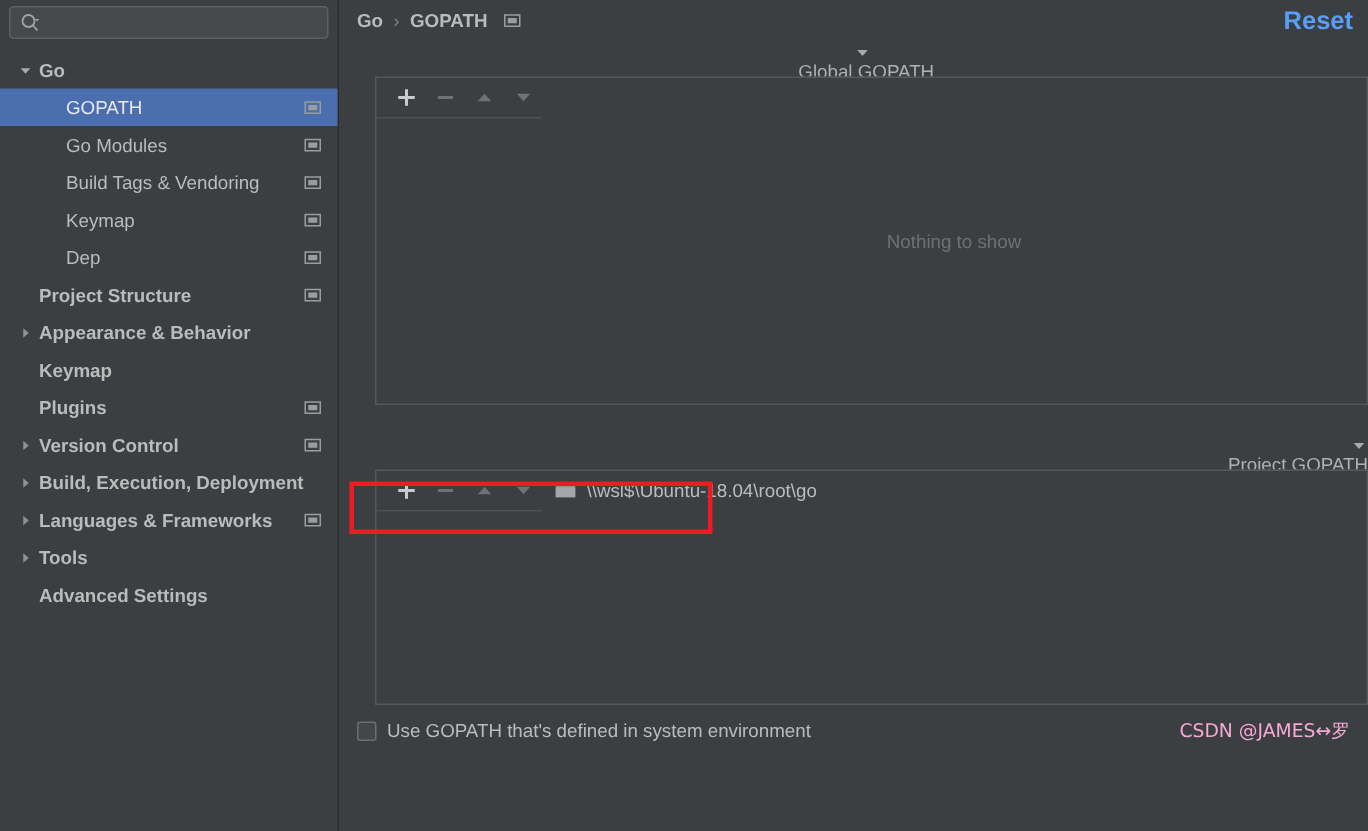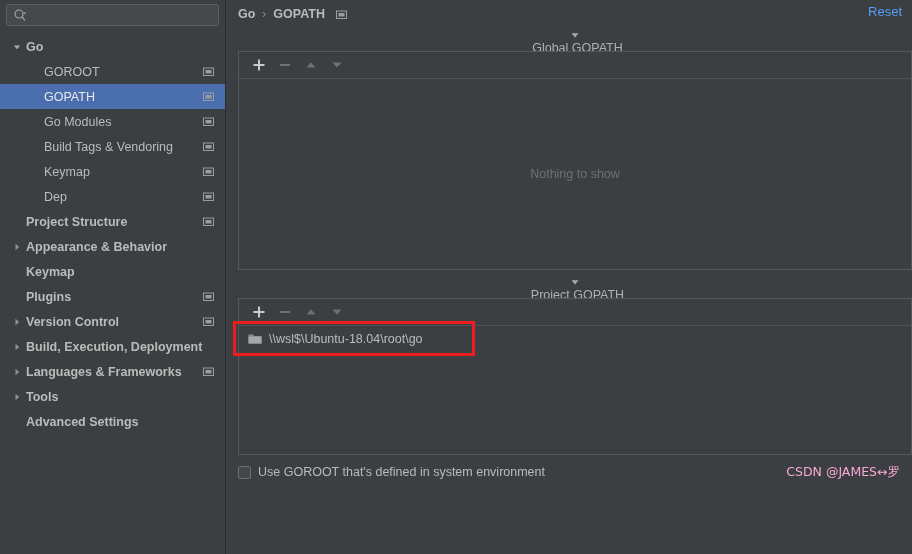--- a/index.html
+++ b/index.html
@@ -101,22 +101,22 @@
   .crumb-sep {
     color: #888888;
     font-size: 12px;
     margin: 0 7px;
   }
   .crumb-win-icon { margin-left: 10px; width: 13px; height: 13px; }
   .reset-link {
     position: absolute;
     right: 10px; top: 4px;
     color: #589df6;
-    font-size: 13px;
-    font-weight: normal;
+    font-size: 17px;
+    font-weight: bold;
     text-decoration: none;
     cursor: pointer;
   }
 
   
   .sec-head {
     display: flex;
     align-items: center;
     padding: 0 0 0 12px;
     height: 22px;
@@ -132,25 +132,25 @@
   }
   .sec-rule {
     flex: 1 1 auto;
     height: 1px;
     background: #4f5254;
     margin-left: 9px;
   }
 
   
   .list-panel {
-    margin-left: 12px;
+    margin-left: 24px;
     border: 1px solid #555859;
     background: #3c3f41;
     display: flex;
-    flex-direction: column;
+    flex-direction: row;
     position: relative;
   }
   .panel-toolbar {
     height: 27px;
     border-bottom: 1px solid #4f5254;
     display: flex;
     align-items: center;
     padding-left: 8px;
     gap: 2px;
   }
@@ -245,30 +245,20 @@
     </div>
 
     <div class="tree" id="tree">
         <div class="tree-item indent-0">
           <span class="tw-arrow">
             <svg width="10" height="10" viewBox="0 0 10 10">
               <path d="M1.8 3.5 L8.2 3.5 L5 7.2 Z" fill="#a8abad"></path>
             </svg>
           </span>
           <span class="item-label bold">Go</span>
-        </div>
-        <div class="tree-item indent-1">
-          <span class="tw-arrow"></span>
-          <span class="item-label">GOROOT</span>
-          <span class="win-icon">
-            <svg width="13" height="13" viewBox="0 0 13 13">
-              <rect x="1.5" y="3" width="10" height="7.5" fill="none" stroke="#9a9d9f" stroke-width="1"></rect>
-              <rect x="3.5" y="5" width="6" height="3.5" fill="#9a9d9f"></rect>
-            </svg>
-          </span>
         </div>
         <div class="tree-item indent-1 selected">
           <span class="tw-arrow"></span>
           <span class="item-label">GOPATH</span>
           <span class="win-icon">
             <svg width="13" height="13" viewBox="0 0 13 13">
               <rect x="1.5" y="3" width="10" height="7.5" fill="none" stroke="#9a9d9f" stroke-width="1"></rect>
               <rect x="3.5" y="5" width="6" height="3.5" fill="#9a9d9f"></rect>
             </svg>
           </span>
@@ -443,21 +433,21 @@
           <svg width="14" height="14" viewBox="0 0 14 14">
               <path d="M2.5 4.5 L11.5 4.5 L7 9.5 Z" fill="#6e7274"></path>
             </svg>
         </span>
       </div>
       <div class="panel-body">
         <span class="empty-msg">Nothing to show</span>
       </div>
     </div>
 
-    <div class="sec-head" style="margin-top:6px;">
+    <div class="sec-head" style="margin-top:21px;align-items:flex-end;">
       <span class="sec-tri">
         <svg width="10" height="10" viewBox="0 0 10 10">
             <path d="M1.5 3.3 L8.5 3.3 L5 7.4 Z" fill="#a8abad"></path>
           </svg>
       </span>
       <span class="sec-title">Project GOPATH</span>
       <span class="sec-rule"></span>
     </div>
 
     <div class="list-panel" style="height:157px;">
@@ -492,21 +482,21 @@
                 <path d="M1.5 5.8 L14.5 5.8 L14.5 12.5 L1.5 12.5 Z" fill="#a3a7ab"></path>
               </svg>
             </span>
             <span>\\wsl$\Ubuntu-18.04\root\go</span>
           </div>
         </div>
     </div>
 
     <div class="footer">
       <span class="cbox"></span>
-      <span class="cbox-label">Use GOROOT that's defined in system environment</span>
+      <span class="cbox-label">Use GOPATH that's defined in system environment</span>
       <span class="watermark">CSDN @JAMES↔罗</span>
     </div>
 
   </div>
 
   <div class="annot-box" id="annot" style="left: 233px; top: 321px; width: 242px; height: 35px; border-color: rgb(238, 28, 33);"></div>
 
 </div>
 
 </body></html>

